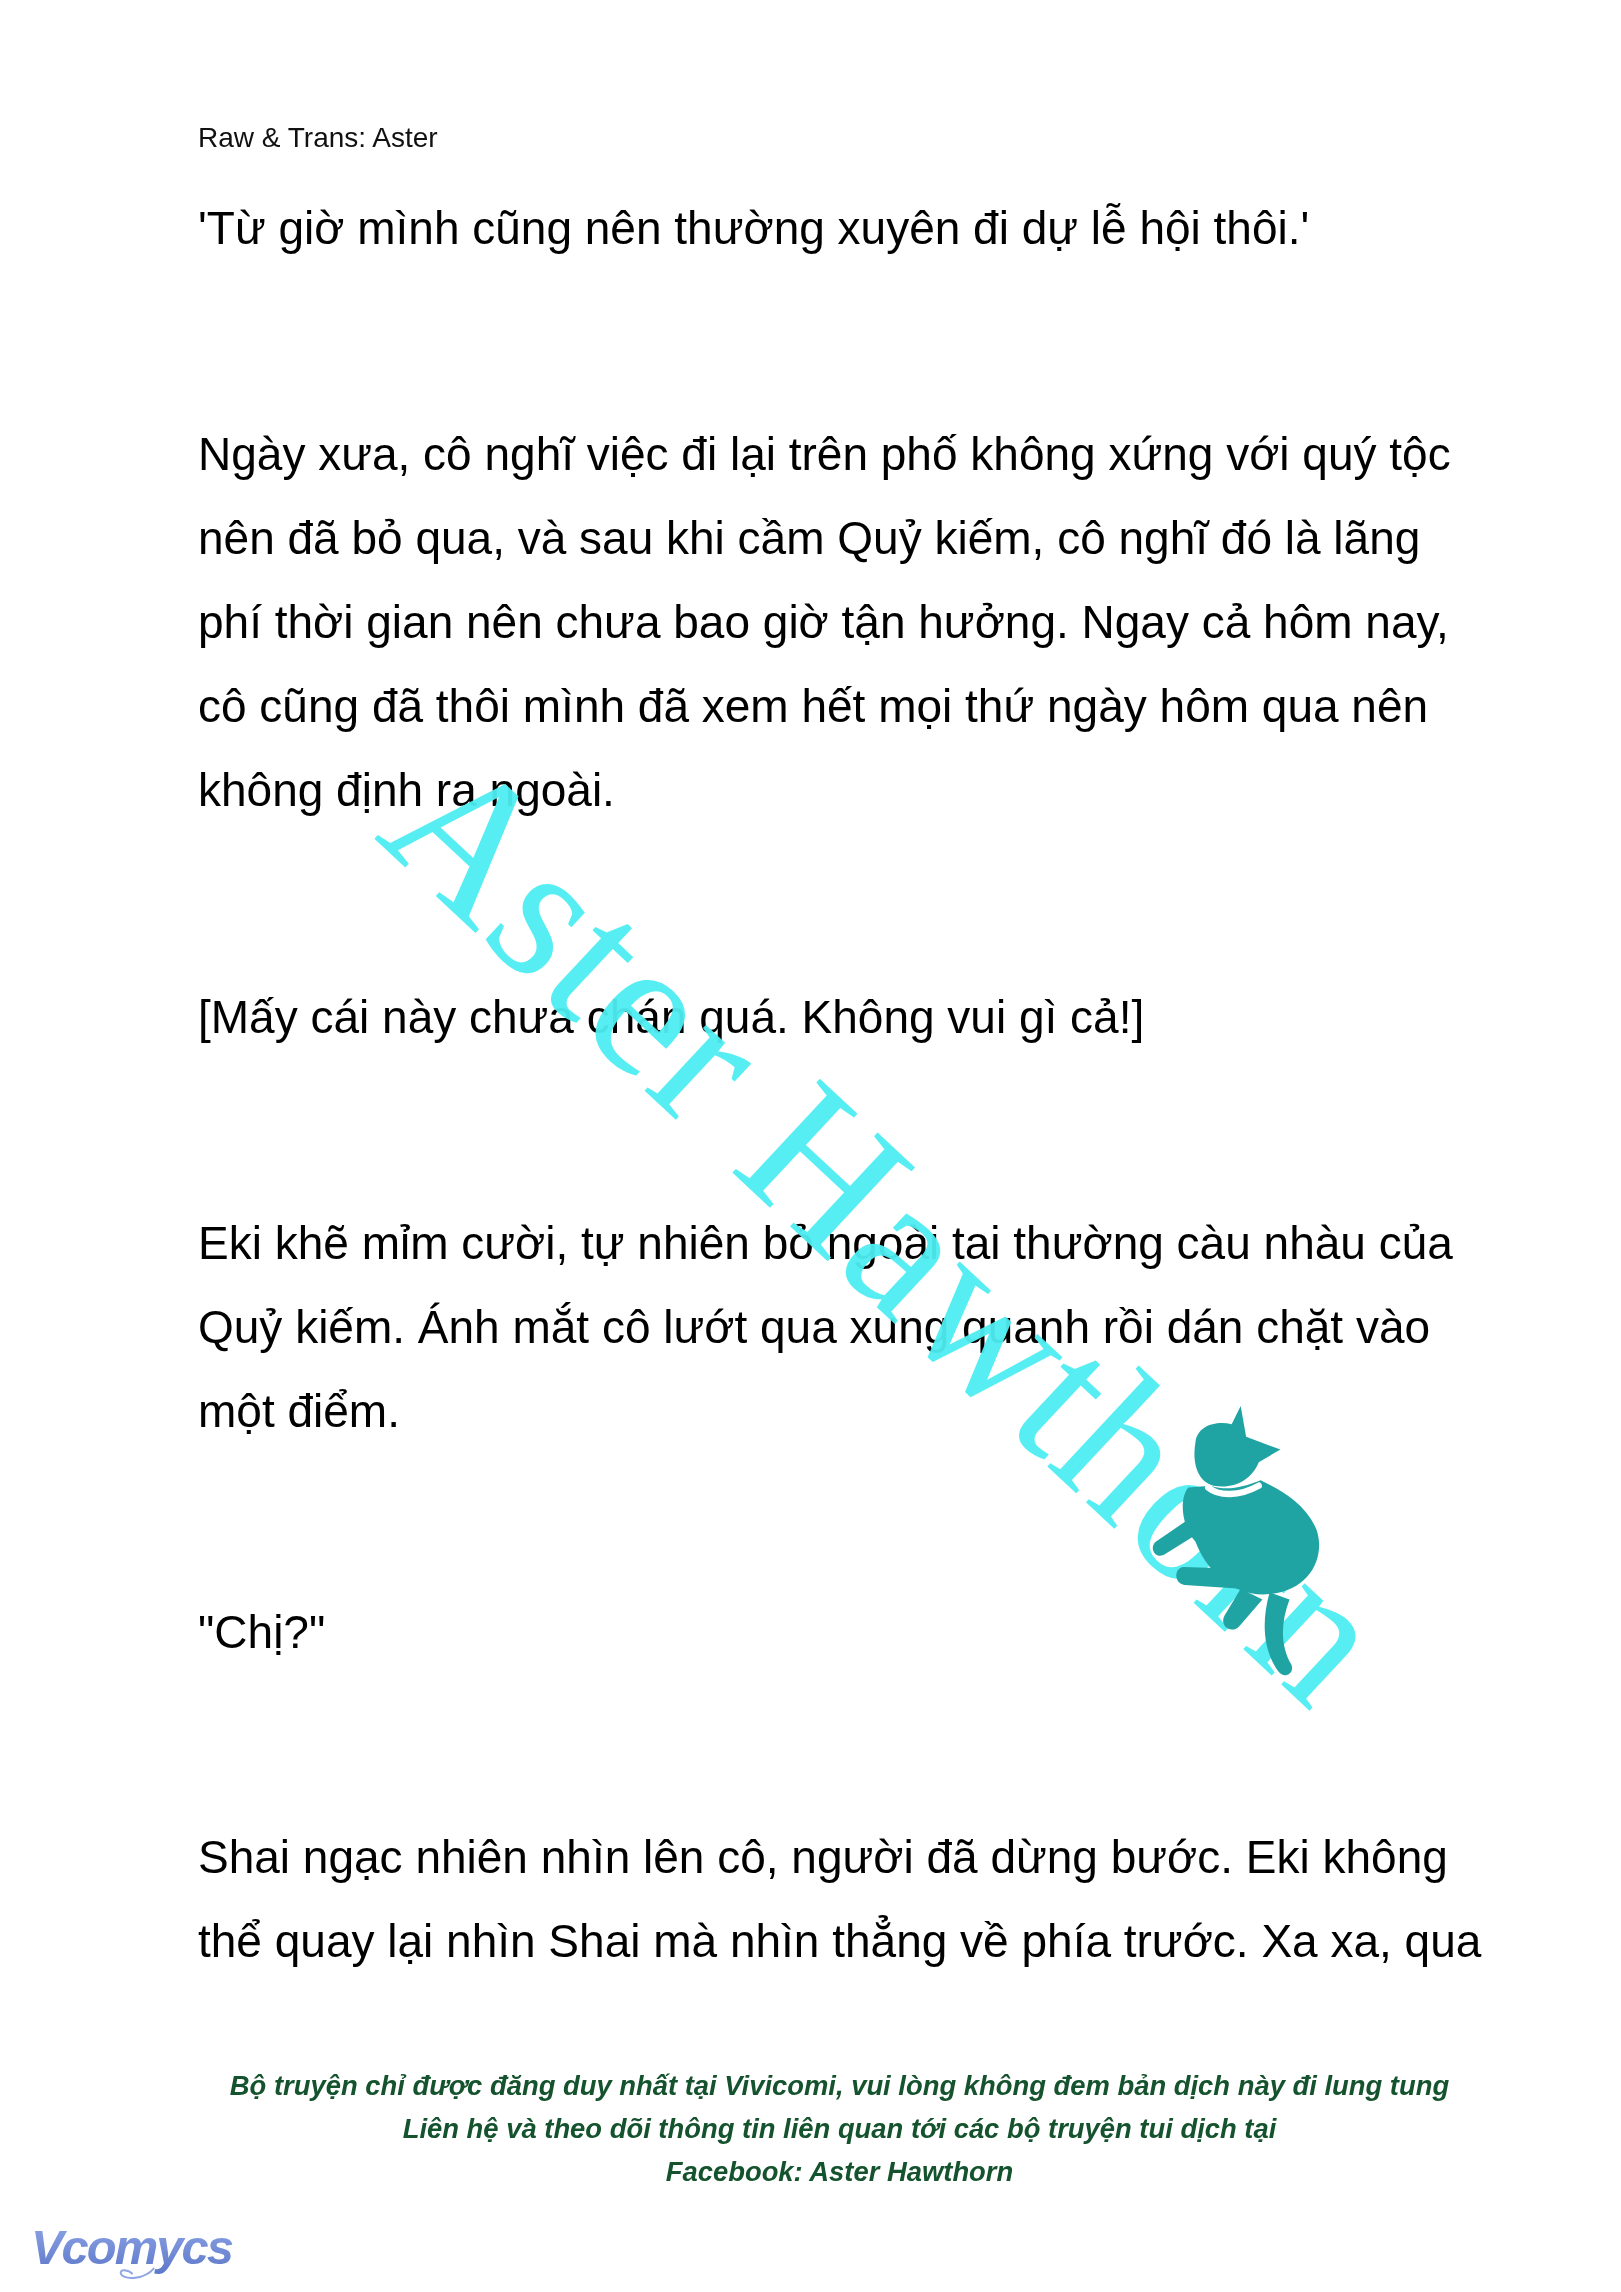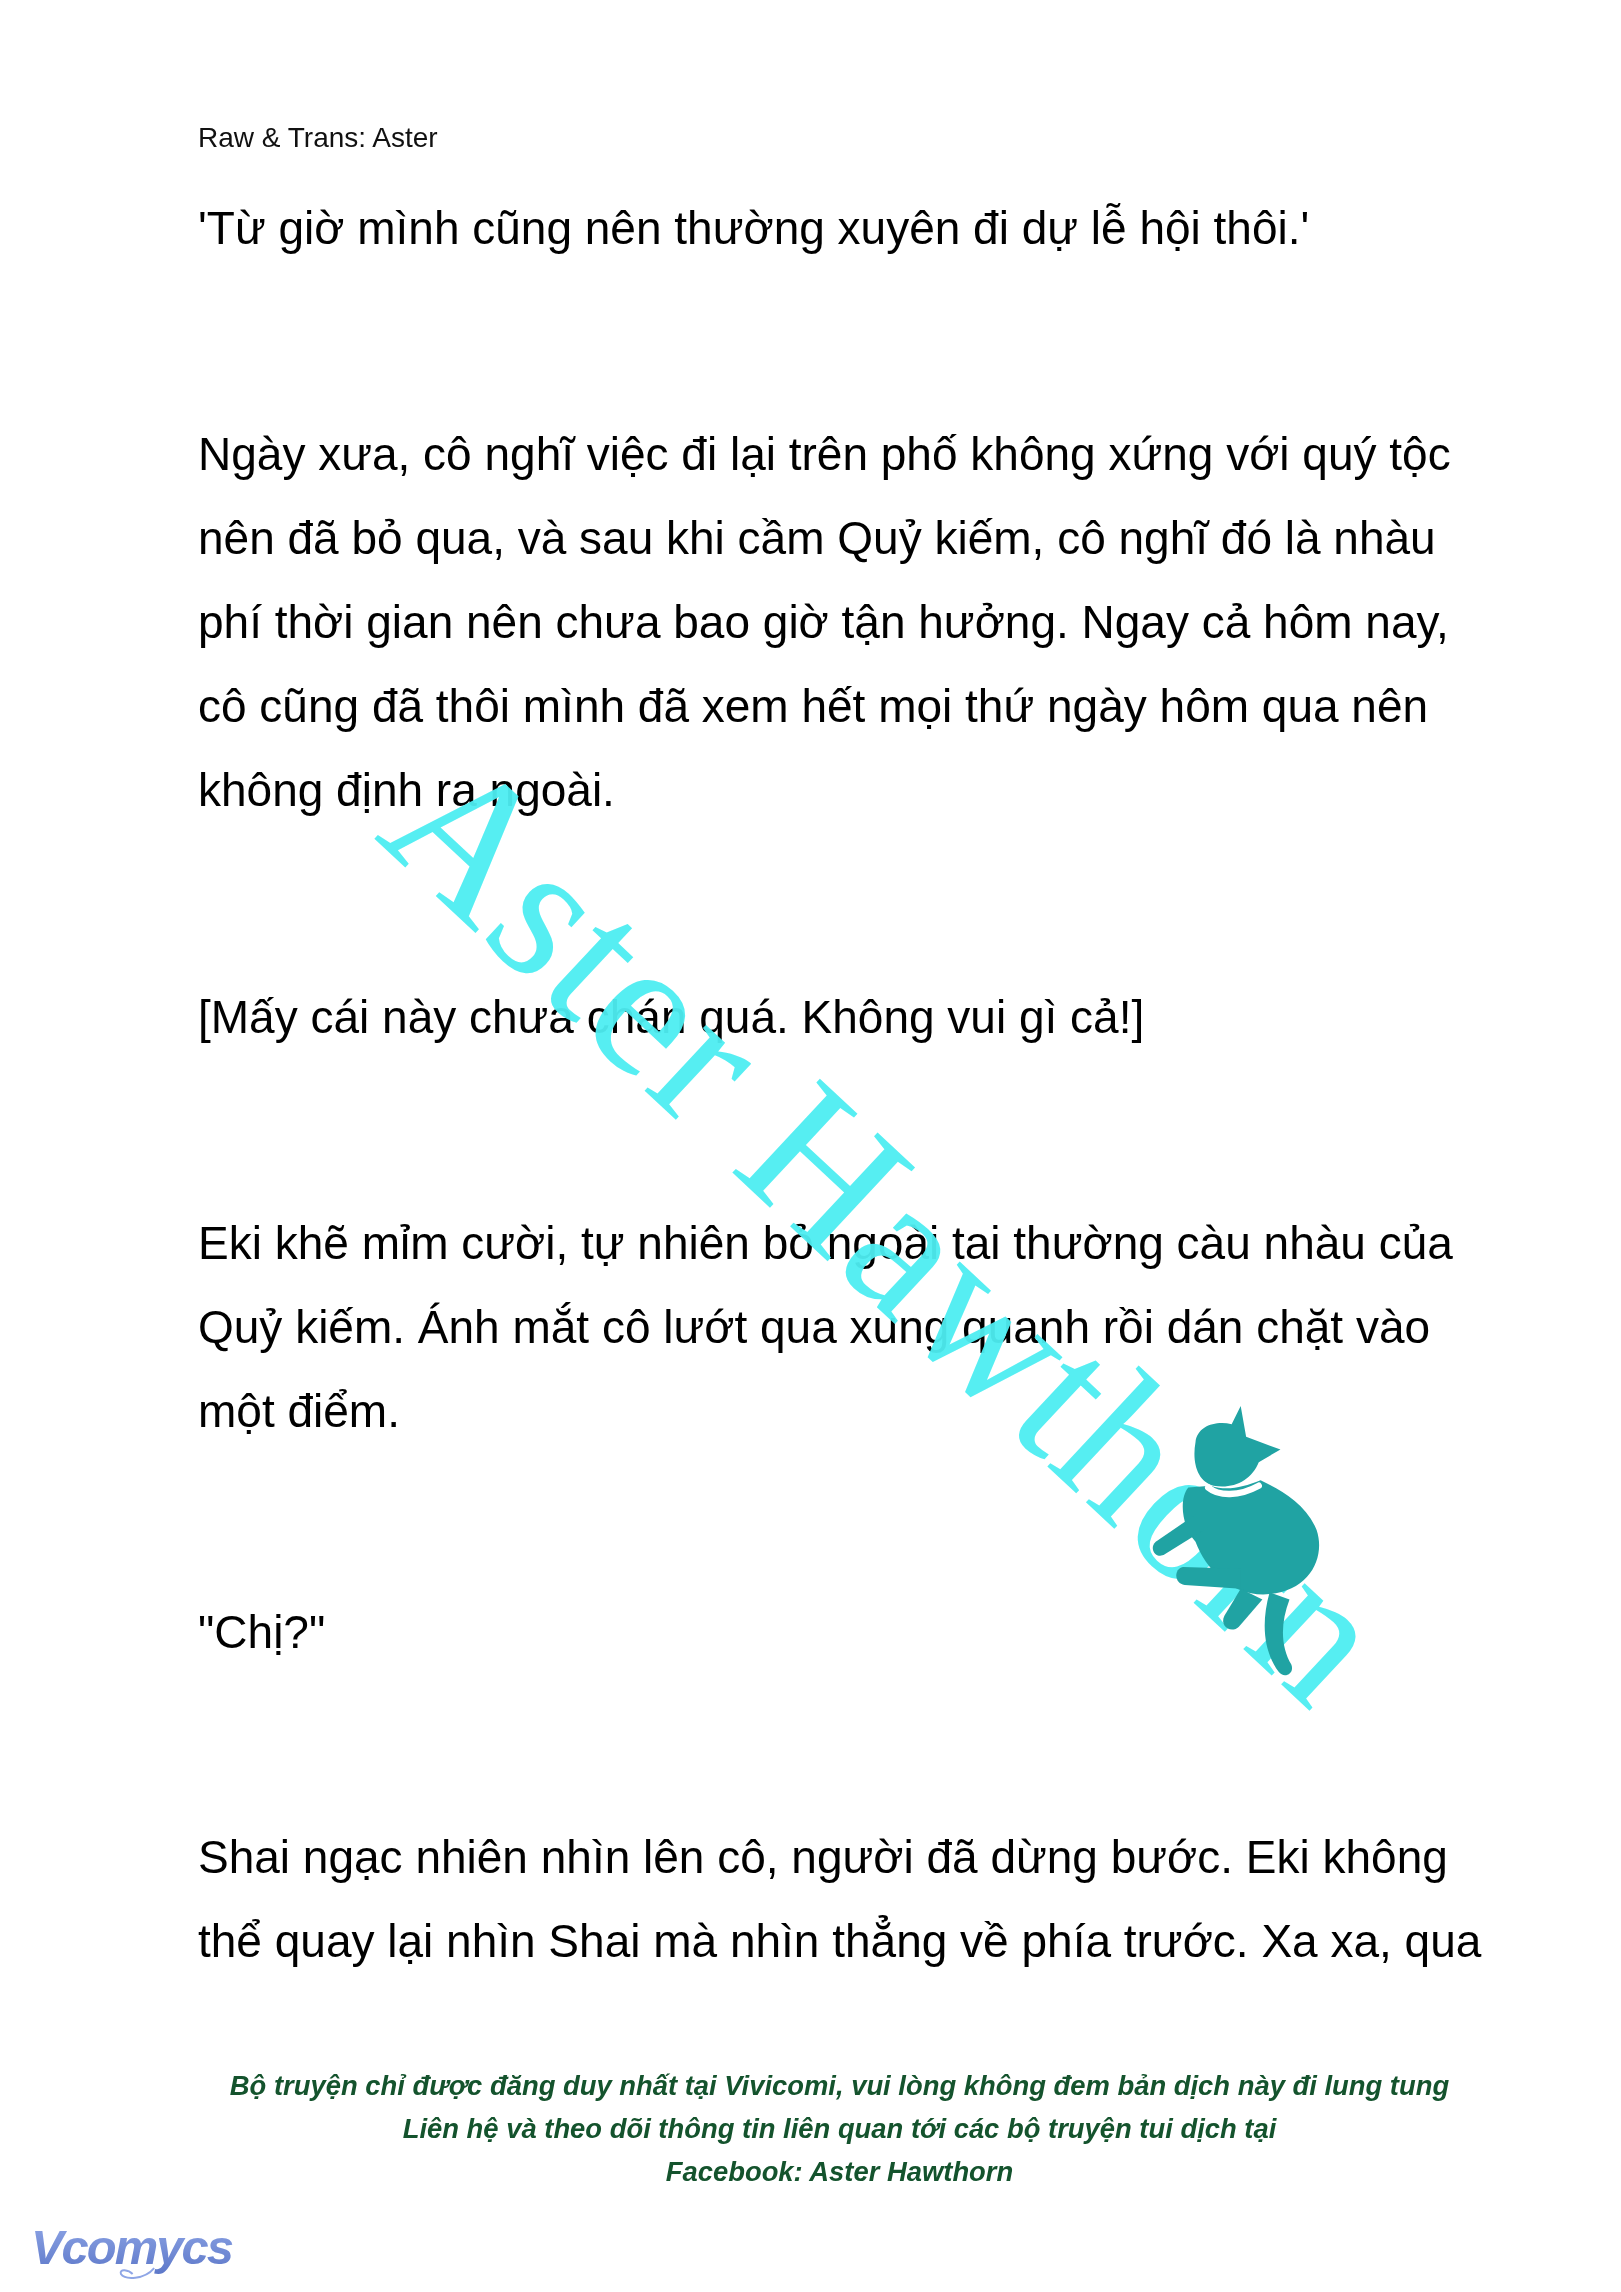--- a/index.html
+++ b/index.html
@@ -38,21 +38,21 @@
 <body>
 
 <div class="header-credit">Raw &amp; Trans: Aster</div>
 
 <div class="body-text" style="top:186px;">
   <div>'Từ giờ mình cũng nên thường xuyên đi dự lễ hội thôi.'</div>
 </div>
 
 <div class="body-text" style="top:412px;">
   <div>Ngày xưa, cô nghĩ việc đi lại trên phố không xứng với quý tộc</div>
-  <div>nên đã bỏ qua, và sau khi cầm Quỷ kiếm, cô nghĩ đó là nhàu</div>
+  <div>nên đã bỏ qua, và sau khi cầm Quỷ kiếm, cô nghĩ đó là lãng</div>
   <div>phí thời gian nên chưa bao giờ tận hưởng. Ngay cả hôm nay,</div>
   <div>cô cũng đã thôi mình đã xem hết mọi thứ ngày hôm qua nên</div>
   <div>không định ra ngoài.</div>
 </div>
 
 <div class="body-text" style="top:975px;">
   <div>[Mấy cái này chưa chán quá. Không vui gì cả!]</div>
 </div>
 
 <div class="body-text" style="top:1201px;">

